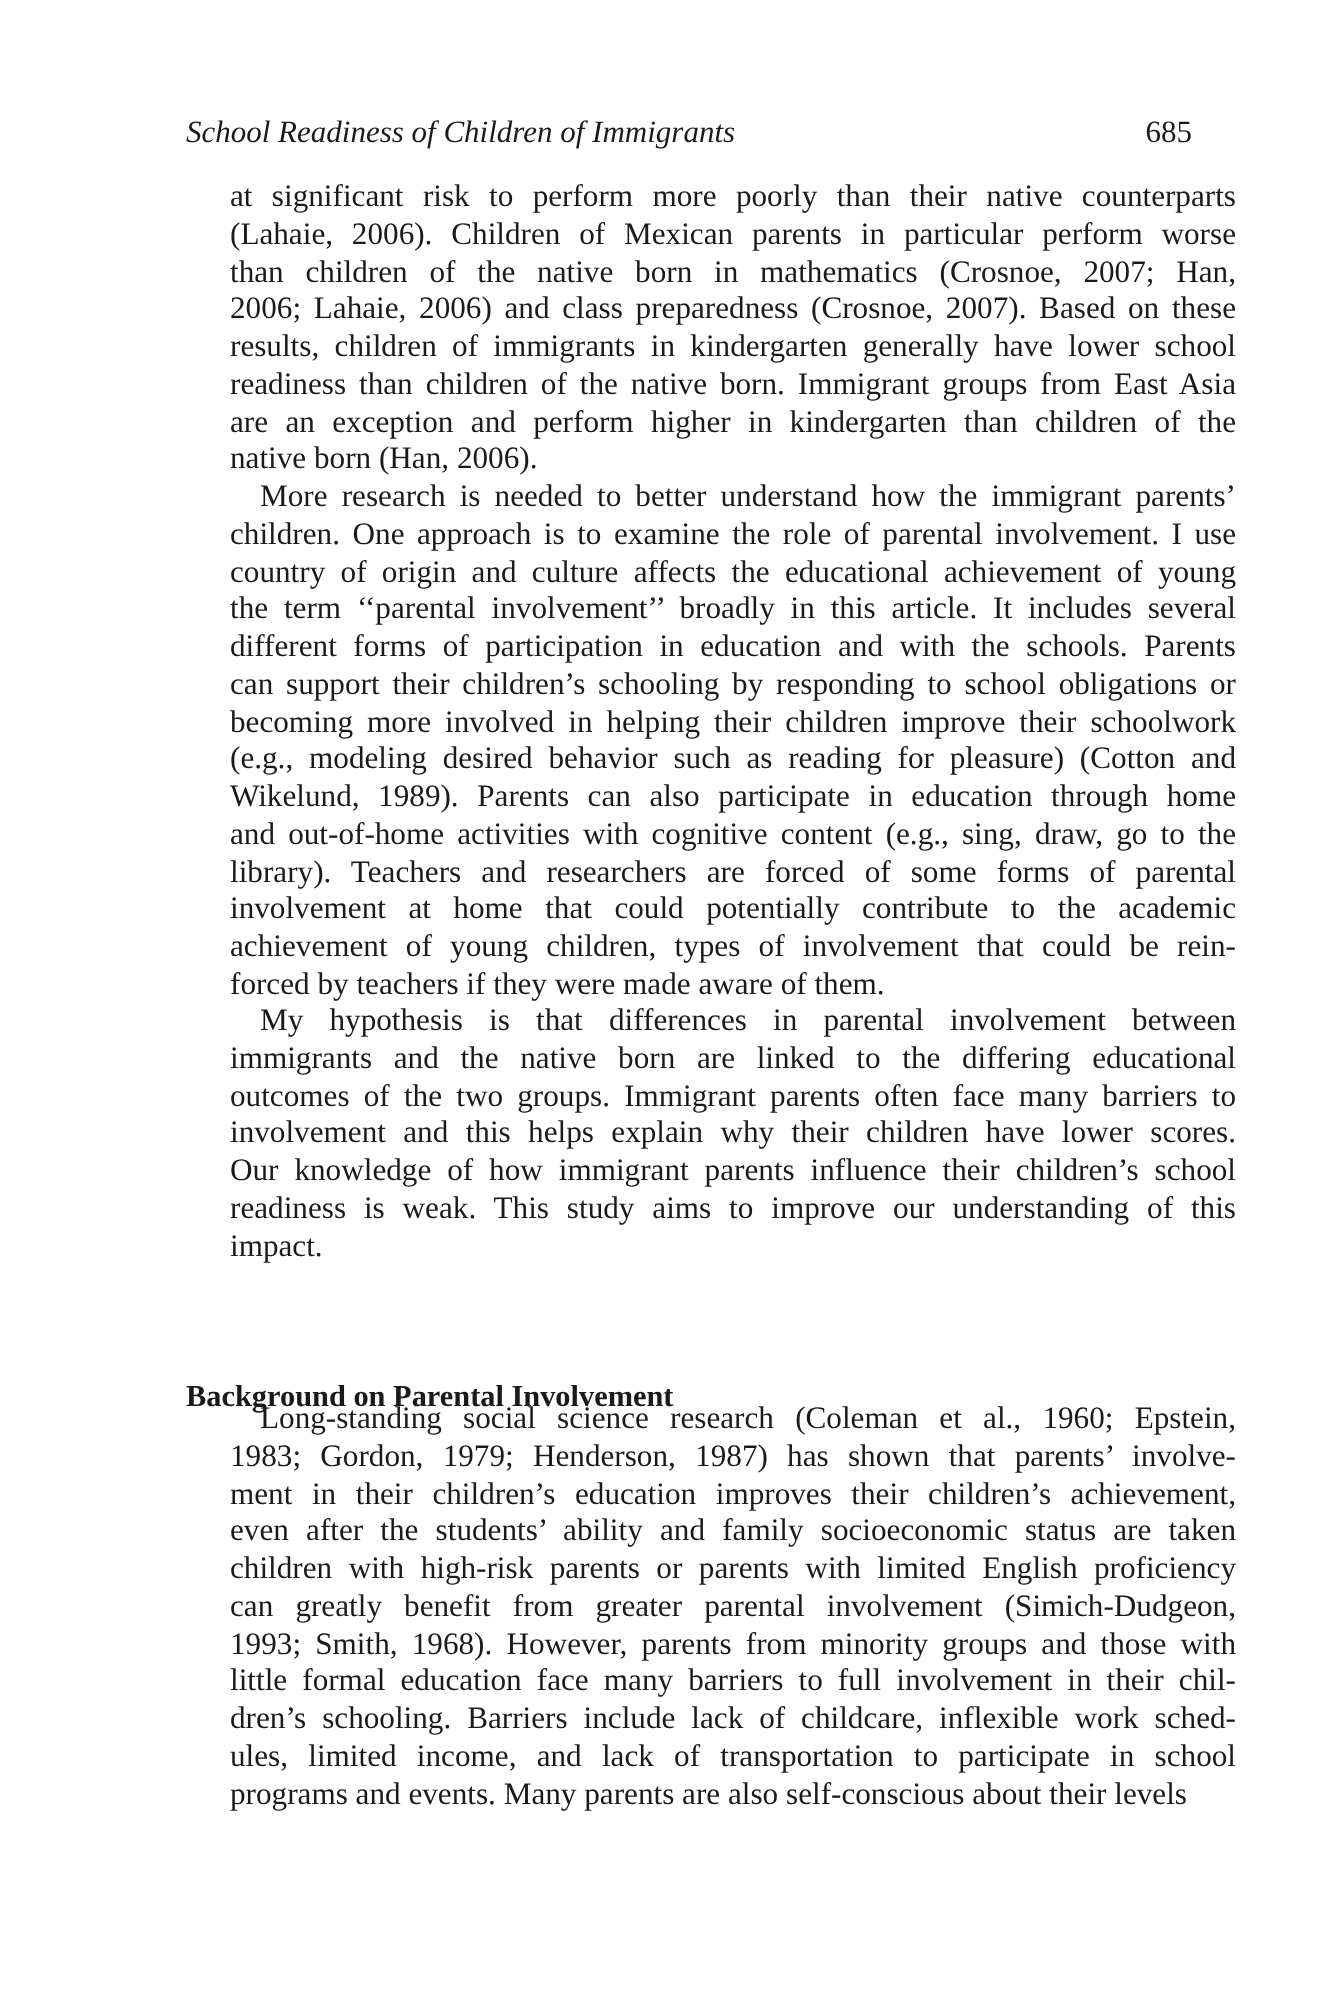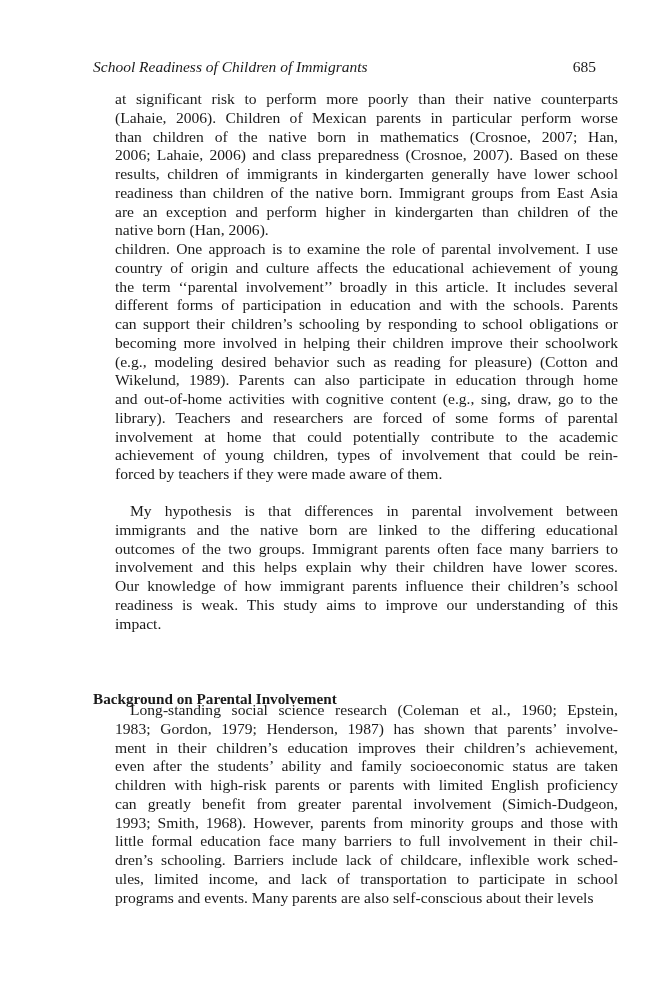--- a/index.html
+++ b/index.html
@@ -35,20 +35,21 @@
       <span class="line">at significant risk to perform more poorly than their native counterparts</span>
       <span class="line">(Lahaie, 2006). Children of Mexican parents in particular perform worse</span>
       <span class="line">than children of the native born in mathematics (Crosnoe, 2007; Han,</span>
       <span class="line">2006; Lahaie, 2006) and class preparedness (Crosnoe, 2007). Based on these</span>
       <span class="line">results, children of immigrants in kindergarten generally have lower school</span>
       <span class="line">readiness than children of the native born. Immigrant groups from East Asia</span>
       <span class="line">are an exception and perform higher in kindergarten than children of the</span>
       <span class="line last">native born (Han, 2006).</span>
     </div>
   <div class="block para2">
+      <span class="line indent">More research is needed to better understand how the immigrant parents’</span>
       <span class="line">children. One approach is to examine the role of parental involvement. I use</span>
       <span class="line">country of origin and culture affects the educational achievement of young</span>
       <span class="line">the term ‘‘parental involvement’’ broadly in this article. It includes several</span>
       <span class="line">different forms of participation in education and with the schools. Parents</span>
       <span class="line">can support their children’s schooling by responding to school obligations or</span>
       <span class="line">becoming more involved in helping their children improve their schoolwork</span>
       <span class="line">(e.g., modeling desired behavior such as reading for pleasure) (Cotton and</span>
       <span class="line">Wikelund, 1989). Parents can also participate in education through home</span>
       <span class="line">and out-of-home activities with cognitive content (e.g., sing, draw, go to the</span>
       <span class="line">library). Teachers and researchers are forced of some forms of parental</span>

